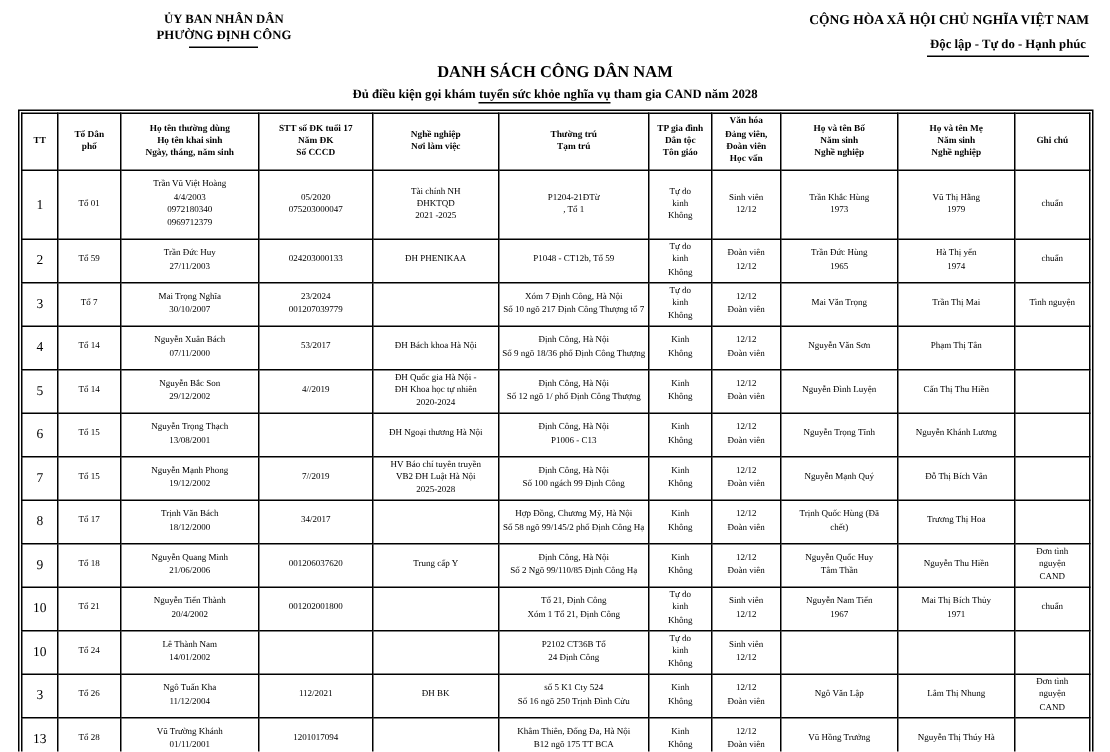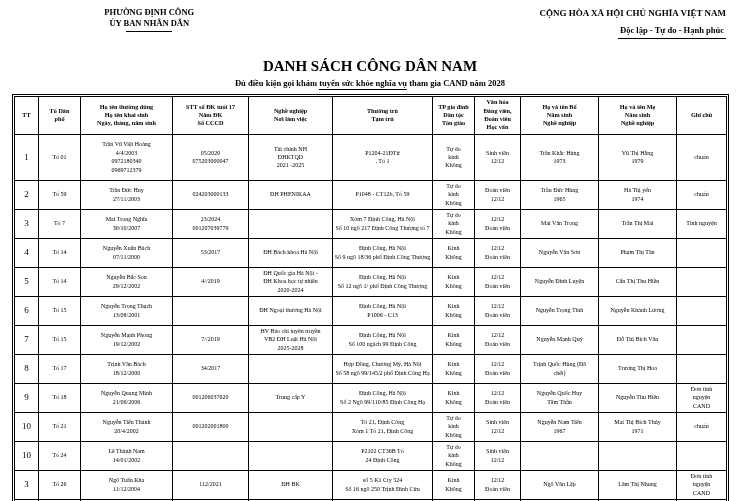--- a/index.html
+++ b/index.html
@@ -12,21 +12,21 @@
 
   
   .letterhead { display: flex; width: 100%; }
   .org-block { width: 38%; text-align: center; }
   .national-block { width: 62%; text-align: right; }
   .org-line { font-weight: bold; font-size: 8.5px; line-height: 1.35; }
   .org-rule { width: 46px; border-top: 1px solid #000; margin: 1px auto 0 auto; height: 0; }
   .national-line1 { font-weight: bold; font-size: 9px; line-height: 1.35; }
   .national-line2 { font-weight: bold; font-size: 8.5px; line-height: 1.35; display: inline-block; border-bottom: 1px solid #000; padding: 0 2px 1px 2px; }
 
-  .doc-title { text-align: center; font-weight: bold; font-size: 15px; margin-top: 19px; }
+  .doc-title { text-align: center; font-weight: bold; font-size: 11px; margin-top: 4px; }
   .doc-subtitle { text-align: center; font-weight: bold; font-size: 8.5px; margin-top: 3px; }
   .doc-subtitle .u { border-bottom: 1px solid #000; padding-bottom: 1px; }
 
   
   table.doc-table {
     border-collapse: collapse; table-layout: fixed;
     width: 712px; margin-top: 8px;
     outline: 1px solid #000; outline-offset: 1px;
   }
   .doc-table th, .doc-table td {
@@ -46,22 +46,22 @@
   col.c-tp { width: 42px; } col.c-vh { width: 46px; } col.c-bo { width: 78px; }
   col.c-me { width: 78px; } col.c-note { width: 50px; }
 </style>
 </head>
 <body>
 
 <div class="page">
 
   <div class="letterhead">
     <div class="org-block">
+      <div class="org-line">ỦY BAN NHÂN DÂN</div>
       <div class="org-line">PHƯỜNG ĐỊNH CÔNG</div>
-      <div class="org-line">ỦY BAN NHÂN DÂN</div>
       <div class="org-rule"></div>
     </div>
     <div class="national-block">
       <div class="national-line1">CỘNG HÒA XÃ HỘI CHỦ NGHĨA VIỆT NAM</div>
       <div><span class="national-line2">Độc lập - Tự do - Hạnh phúc</span></div>
     </div>
   </div>
 
   <div class="doc-title">DANH SÁCH CÔNG DÂN NAM</div>
   <div class="doc-subtitle"><span>Đủ điều kiện gọi khám </span><span class="u">tuyển sức khỏe nghĩa vụ</span><span> tham gia CAND năm 2028</span></div>

